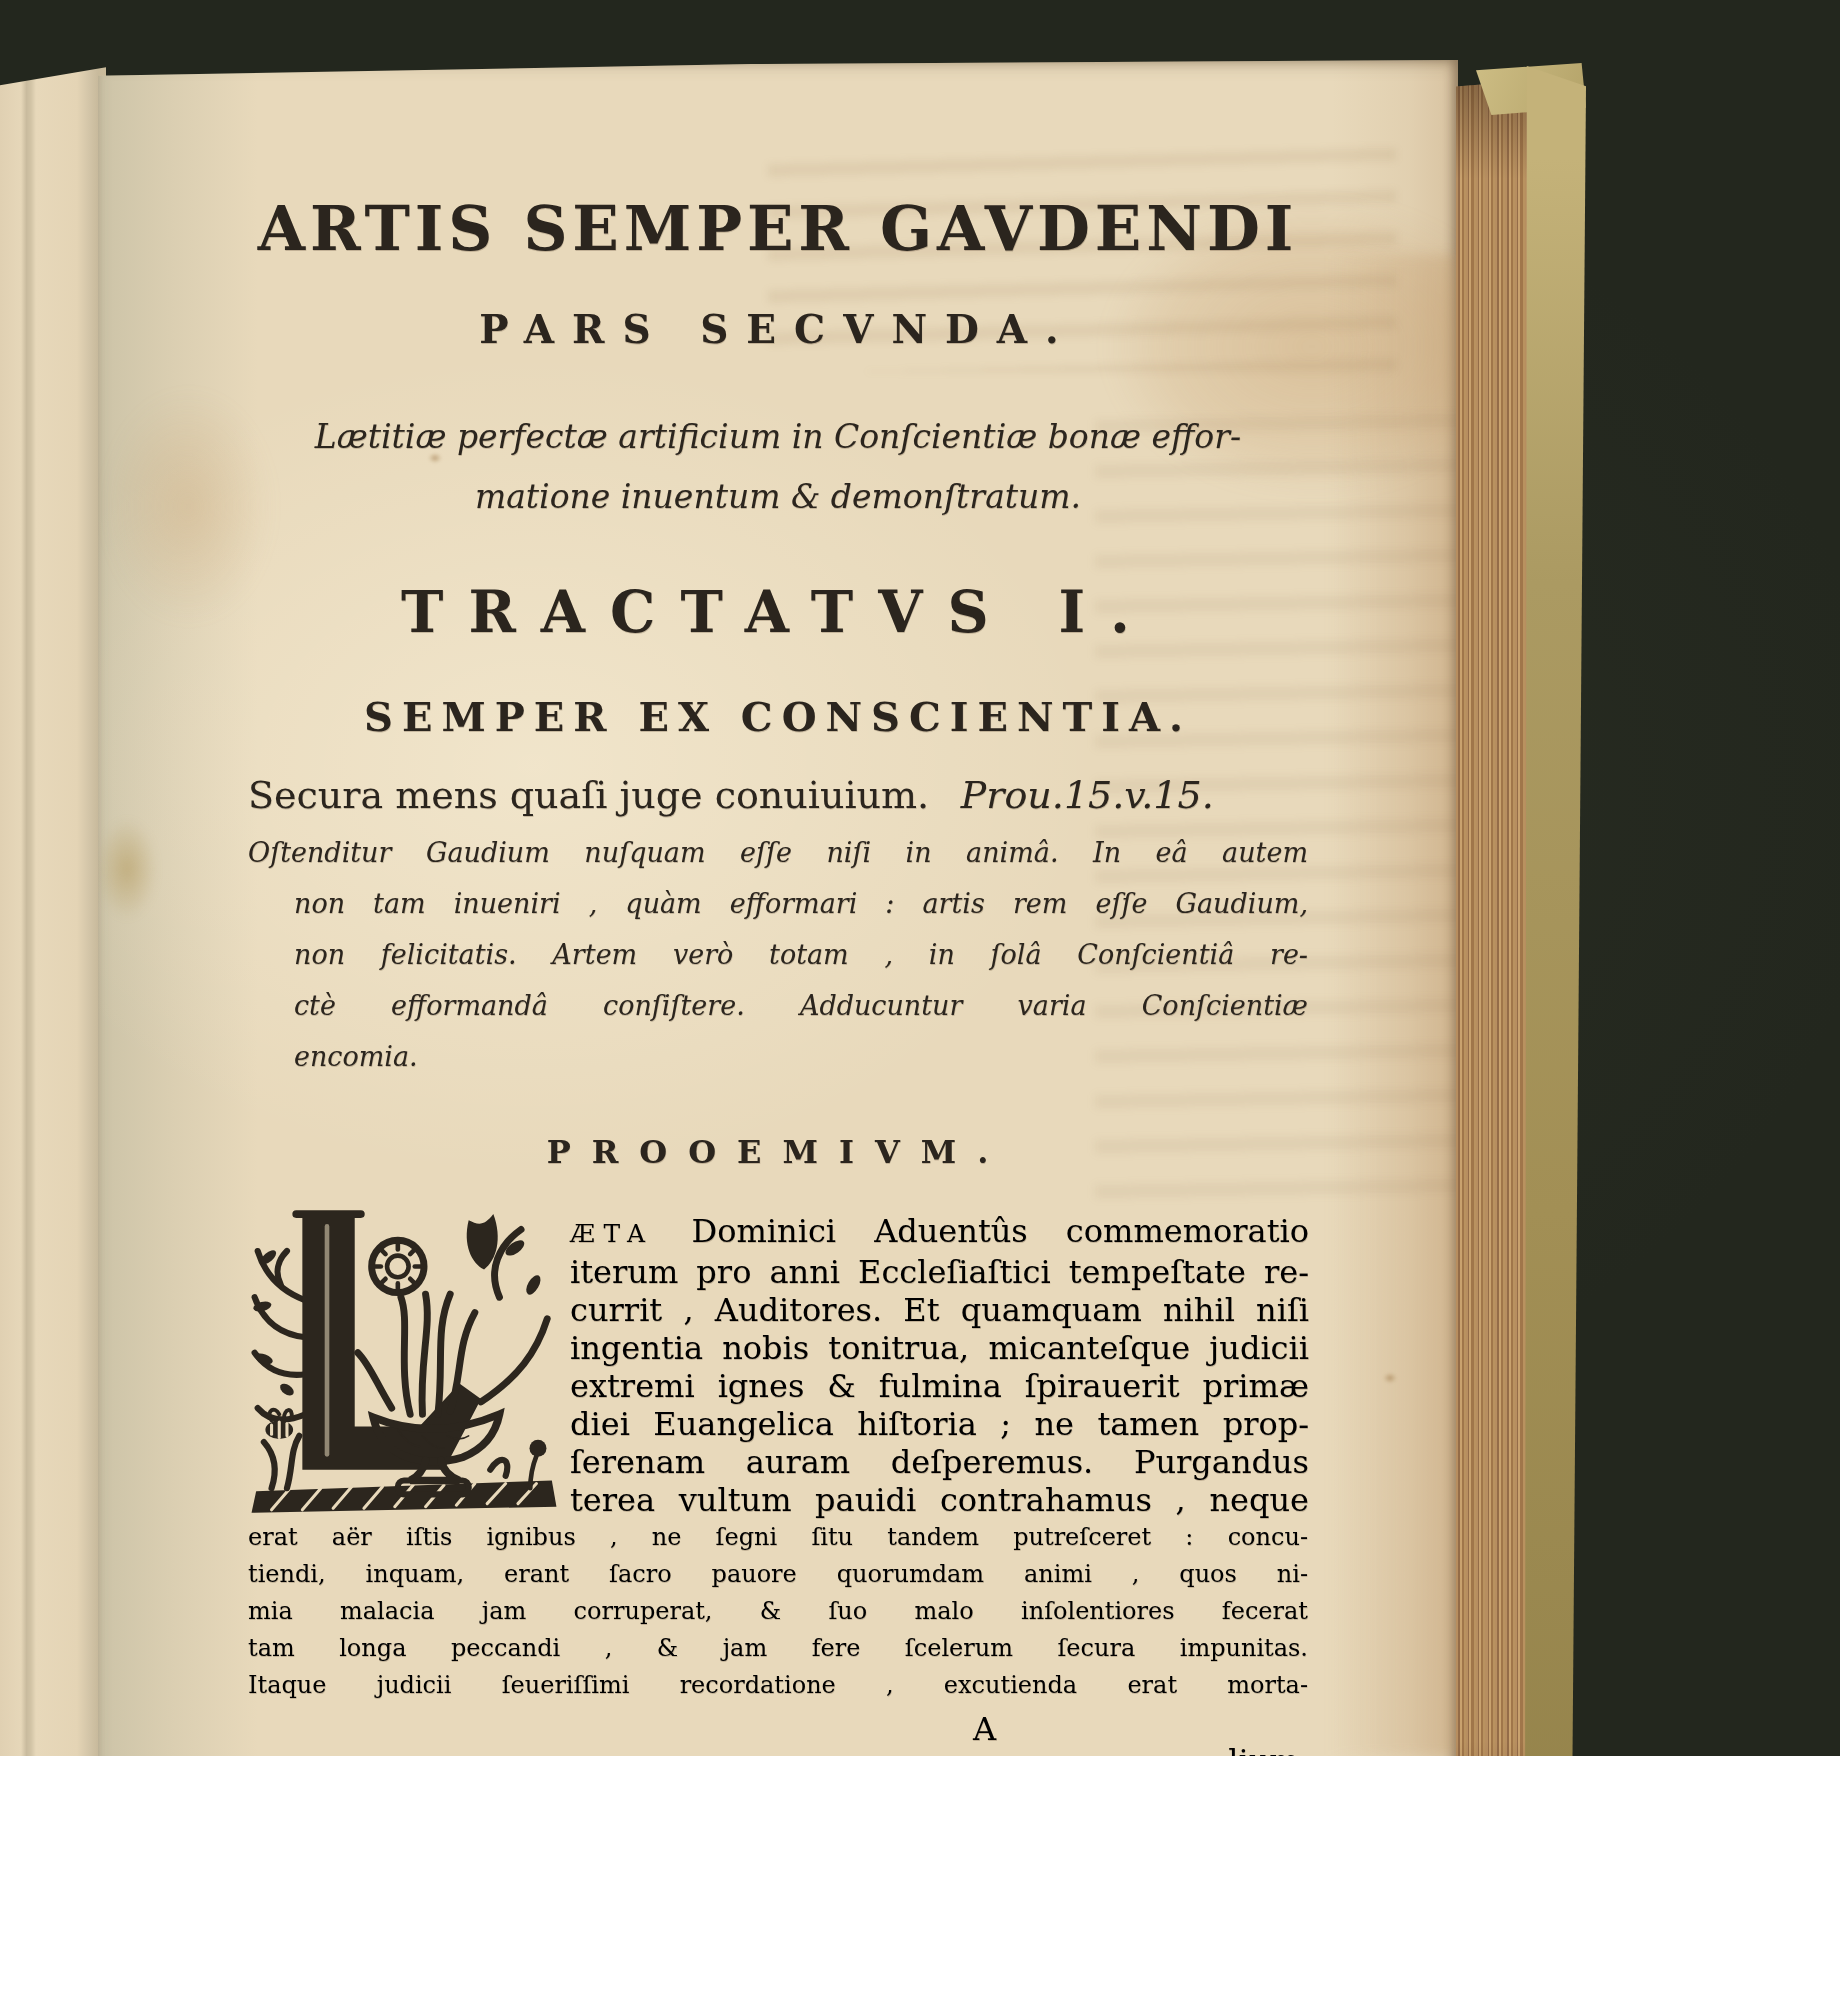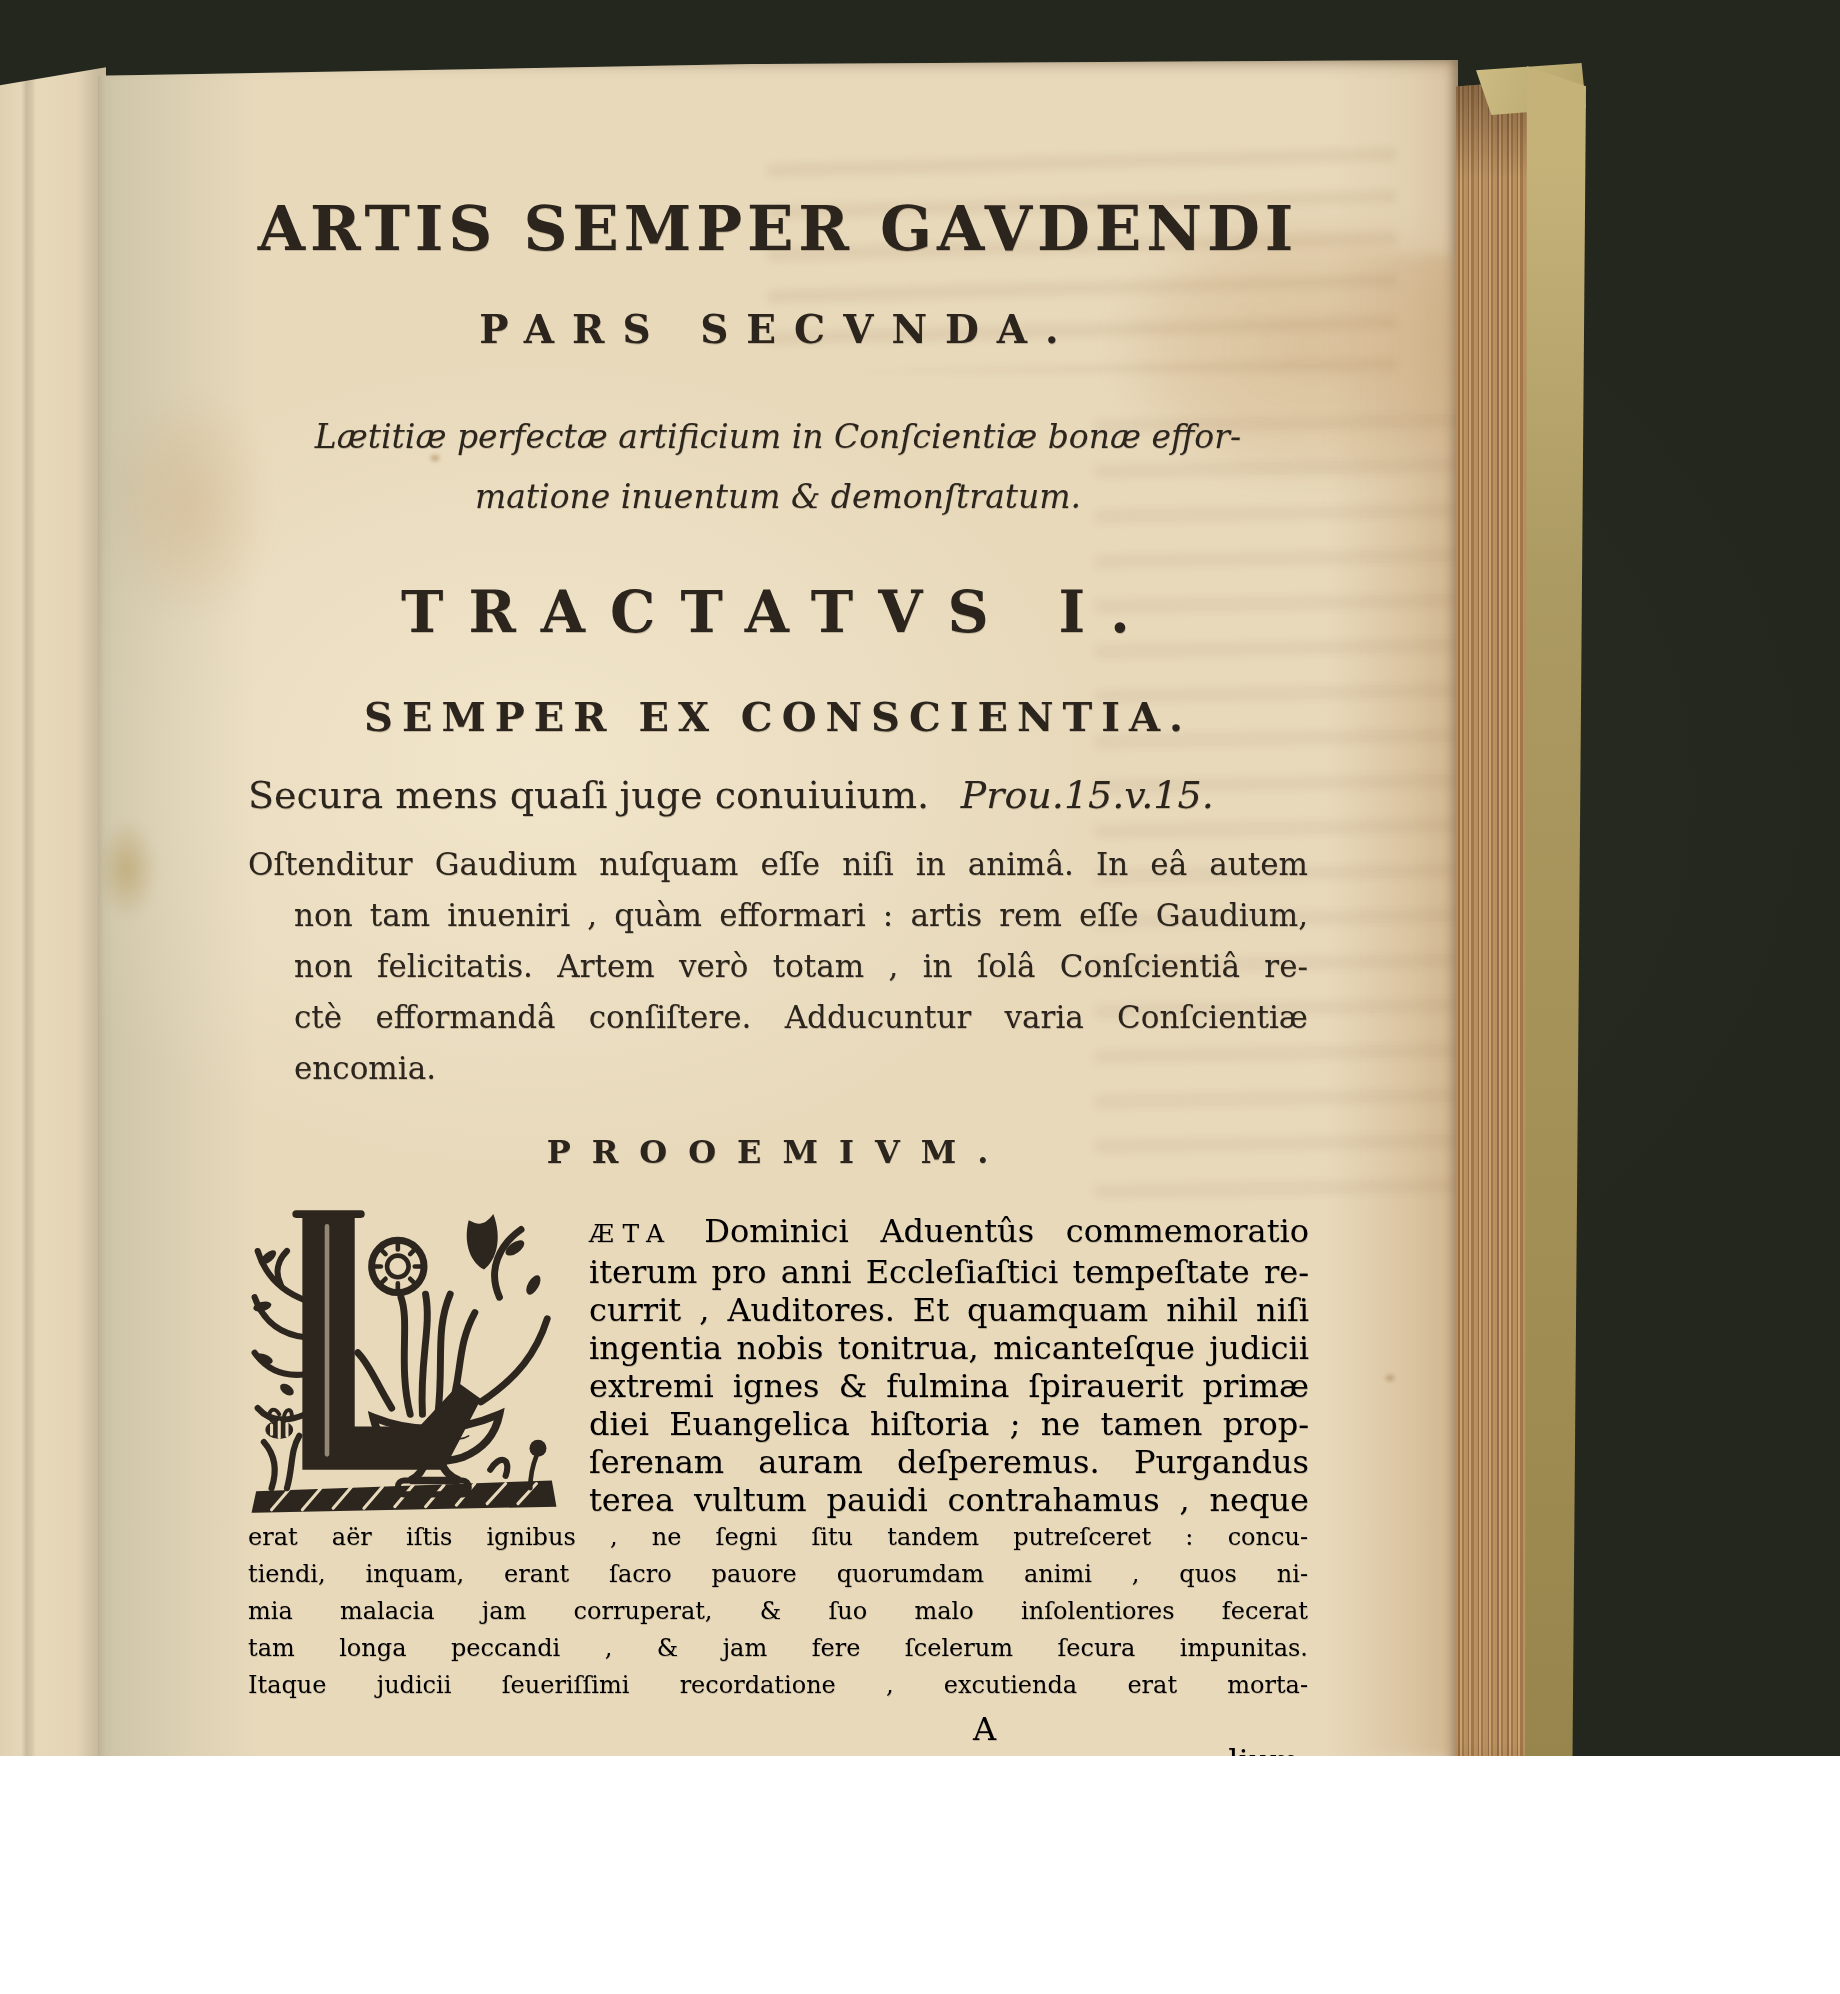--- a/index.html
+++ b/index.html
@@ -102,32 +102,32 @@
   .center { left:150px; width:1060px; text-align:center; }
 
   .title      { top:133px;  font-size:61px; font-weight:bold; letter-spacing:4.9px;  white-space:nowrap; }
   .pars       { top:246px;  font-size:39px; font-weight:bold; letter-spacing:18px; white-space:nowrap; }
   .subtitle   { top:347px;  font-size:33px; font-style:italic; line-height:60px; }
   .tract      { top:518px;  font-size:57px; font-weight:bold; letter-spacing:25px; white-space:nowrap; }
   .chapter    { top:633px;  font-size:40px; font-weight:bold; letter-spacing:9px; white-space:nowrap; }
   .epigraph   { top:713px; left:150px; width:1060px; font-size:38px; }
   .epigraph .ref { font-style:italic; margin-left:19.5px; }
 
-  .summary    { top:767px; left:150px; width:1060px; font-size:31px; line-height:51px;margin-top:12px; }
+  .summary    { top:767px; left:150px; width:1060px; font-size:27px; font-style:italic; line-height:51px; }
   .sum-line   { text-align:justify; text-align-last:justify; }
   .sum-line.hang  { padding-left:46px; }
   .sum-line.plain { text-align:left; text-align-last:auto; }
 
   .proemium   { top:1073px; font-size:32px; font-weight:bold; letter-spacing:21px; white-space:nowrap; }
 
   .dropcap-box { position:absolute; left:152px; top:1144px; width:308px; height:322px; }
   .dropcap-box svg { width:100%; height:100%; }
 
   .opening    { position:absolute; left:472px; top:1152px; width:739px; font-size:32px; line-height:38px; }
-  .op-line    { text-align:justify; text-align-last:justify;margin-left:19px; }
+  .op-line    { text-align:justify; text-align-last:justify; }
   .lead       { font-size:0.78em; letter-spacing:8.4px; }
 
   .fulltext   { position:absolute; left:150px; top:1459px; width:1060px; font-size:24px; line-height:37px; }
   .fw-line    { text-align:justify; text-align-last:justify; }
 
   .sigrow     { position:absolute; left:150px; top:1650px; width:1060px; height:42px; font-size:32px; }
   .sig        { position:absolute; left:725px; }
   .catch      { position:absolute; right:8.4px;margin-top:32px; }
 </style>
 </head>

